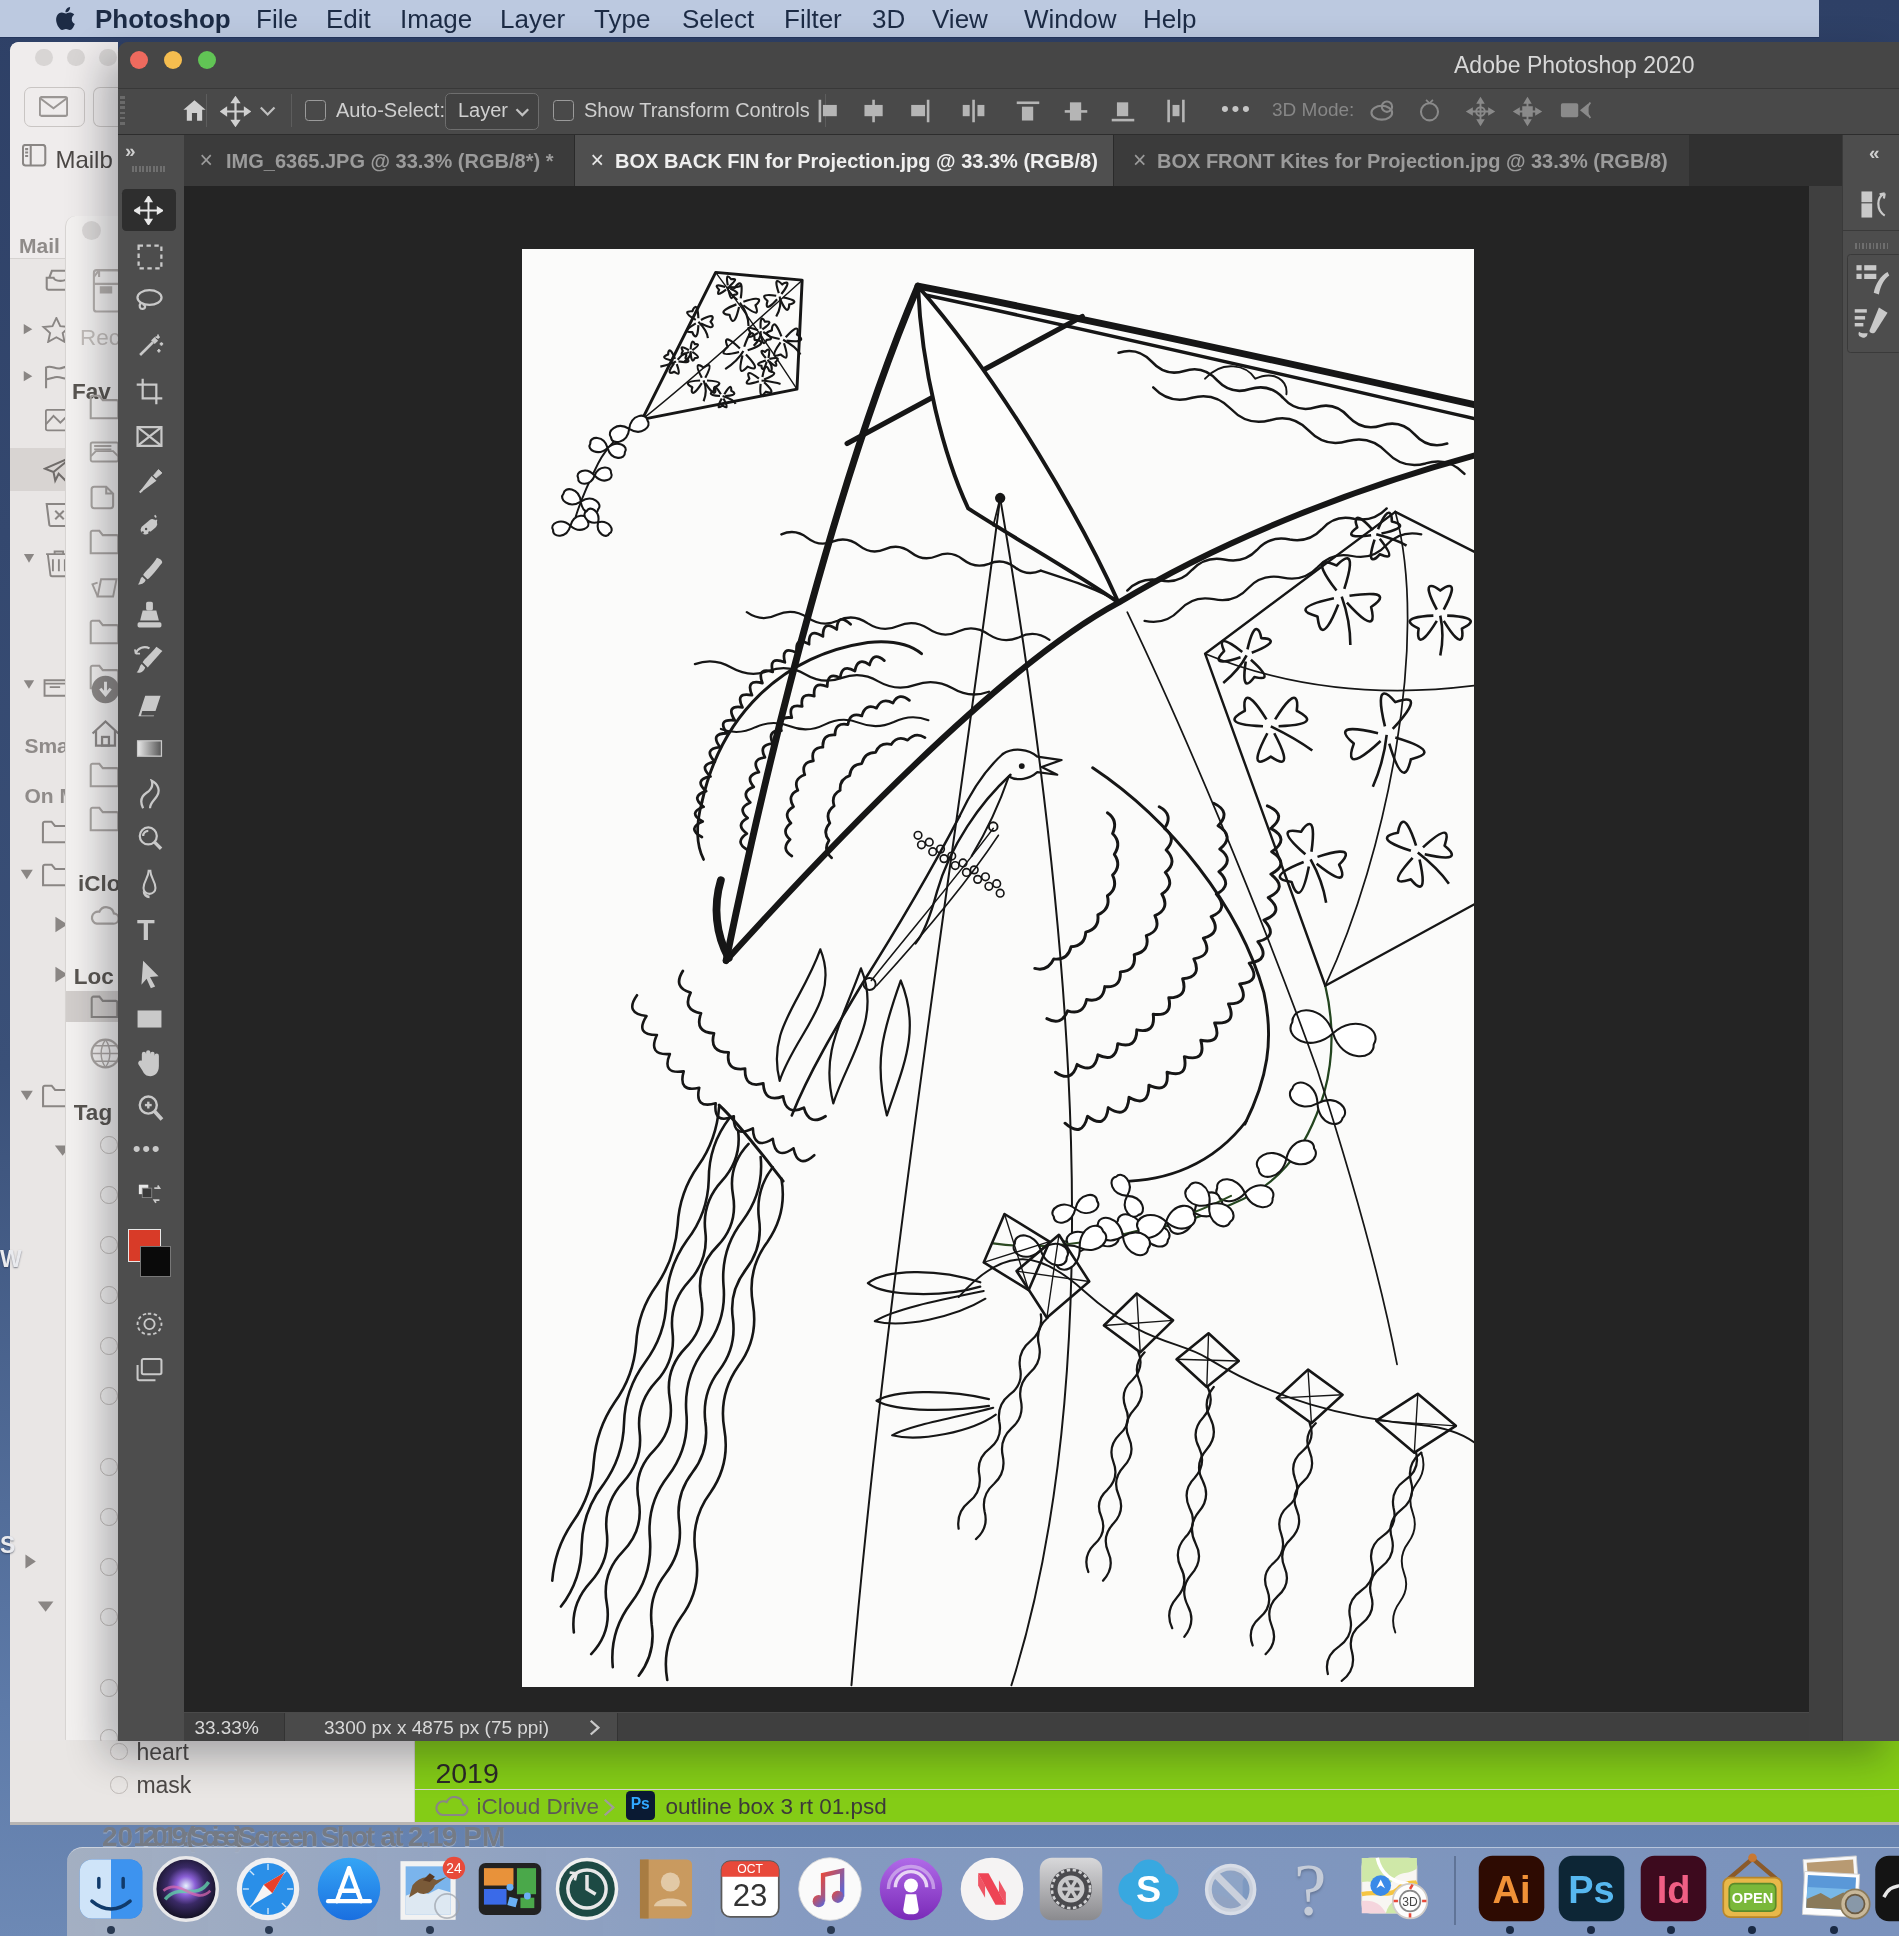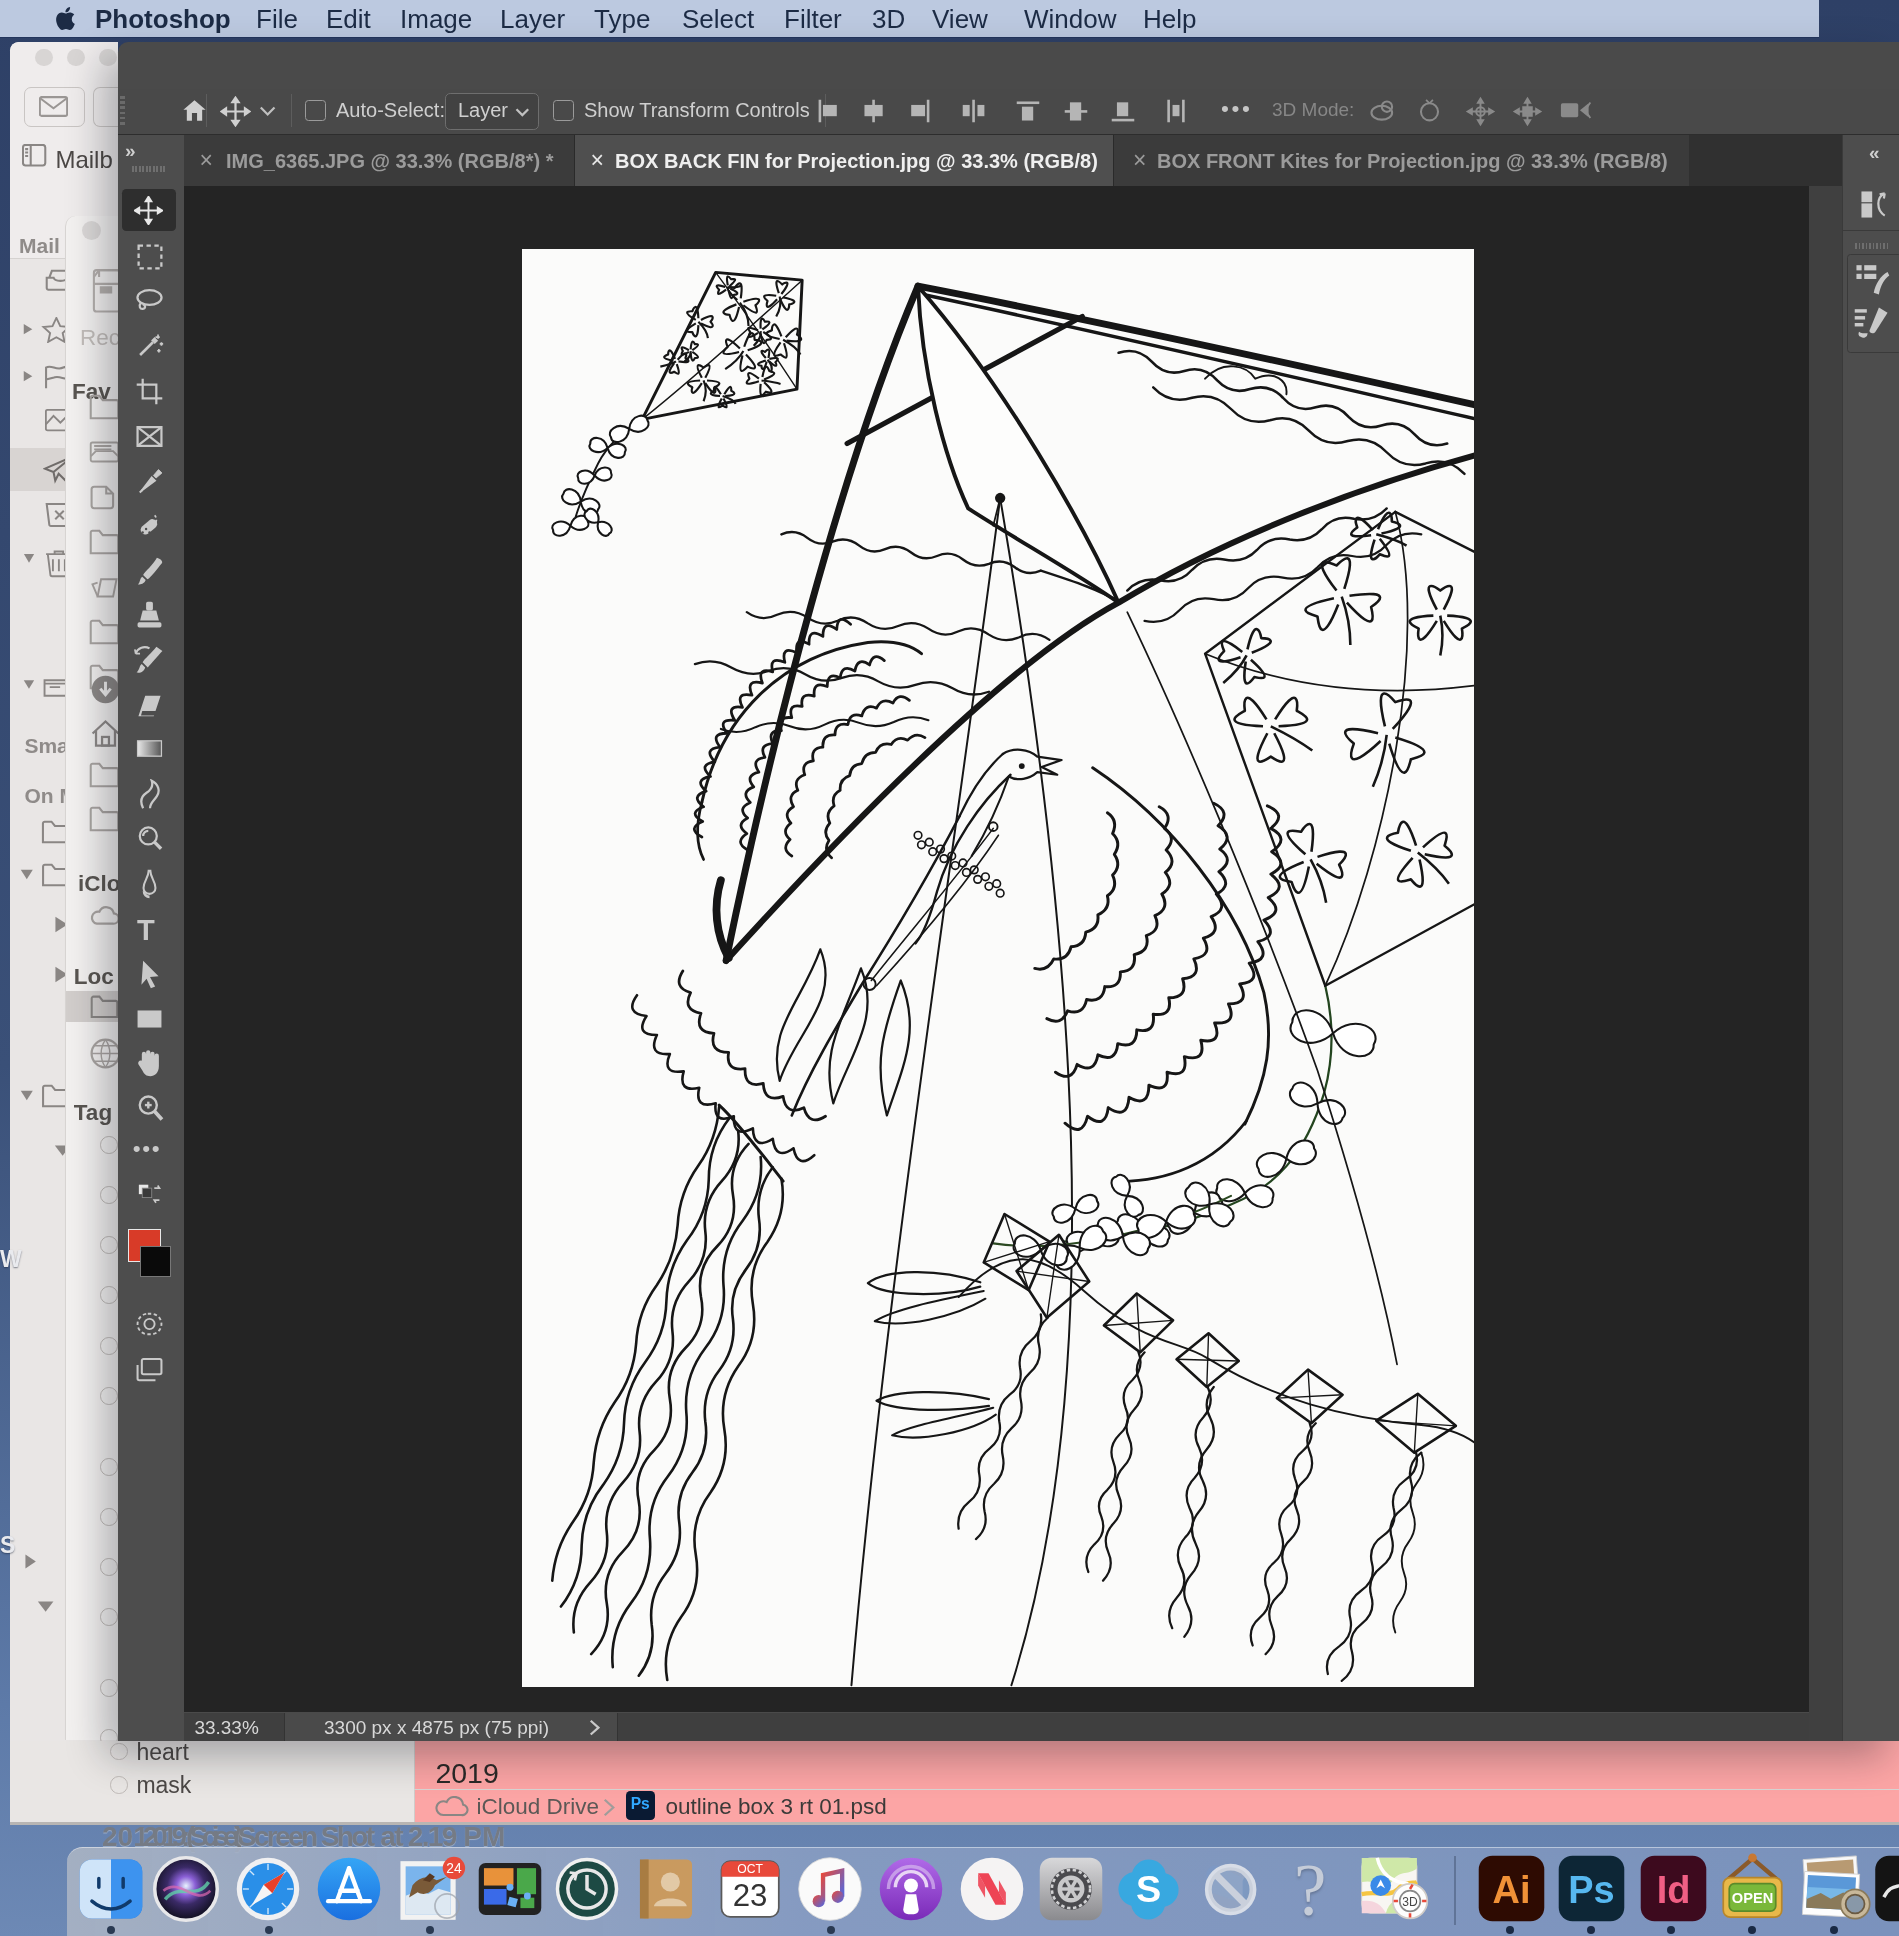--- a/index.html
+++ b/index.html
@@ -210,21 +210,21 @@
   <div class="abs" style="left:35px;top:201px;width:15.6px;height:15.6px;border:1.7px solid #c0bbb8;border-radius:50%;"></div>
   <div class="abs" style="left:35px;top:251px;width:15.6px;height:15.6px;border:1.7px solid #c0bbb8;border-radius:50%;"></div>
   <div class="abs" style="left:35px;top:322px;width:15.6px;height:15.6px;border:1.7px solid #c0bbb8;border-radius:50%;"></div>
   <div class="abs" style="left:35px;top:372px;width:15.6px;height:15.6px;border:1.7px solid #c0bbb8;border-radius:50%;"></div>
   <div class="abs" style="left:35px;top:422px;width:15.6px;height:15.6px;border:1.7px solid #c0bbb8;border-radius:50%;"></div>
   <div class="abs" style="left:35px;top:472px;width:15.6px;height:15.6px;border:1.7px solid #c0bbb8;border-radius:50%;"></div>
   <div class="abs" style="left:35px;top:543px;width:15.6px;height:15.6px;border:1.7px solid #c0bbb8;border-radius:50%;"></div>
   <div class="abs" style="left:35px;top:593px;width:15.6px;height:15.6px;border:1.7px solid #c0bbb8;border-radius:50%;"></div>
 </div>
 
-<div class="abs" id="bottomwin" style="left:10.4px;top:1741px;width:1889px;height:84px;background:#fca5a5;">
+<div class="abs" id="bottomwin" style="left:10.4px;top:1741px;width:1889px;height:84px;background:#84cc16;">
   <div class="abs" style="left:0;top:0;width:404px;height:81px;background:#e9e6e4;border-right:0.9px solid #cfccca;"></div>
   <div class="abs" style="left:100px;top:1.7px;width:15.6px;height:15.6px;border:1.7px solid #c0bbb8;border-radius:50%;"></div>
   <div class="abs" style="left:126px;top:-1.7px;font-size:23px;color:#4c4846;">heart</div>
   <div class="abs" style="left:100px;top:35px;width:15.6px;height:15.6px;border:1.7px solid #c0bbb8;border-radius:50%;"></div>
   <div class="abs" style="left:126px;top:31px;font-size:23px;color:#4c4846;">mask</div>
   <div class="abs" style="left:425px;top:15.6px;font-size:28.5px;color:#2b2927;font-weight:normal;">2019</div>
   <div class="abs" style="left:404px;top:48px;width:1486px;height:0.9px;background:#d8d5d3;"></div>
   <svg class="abs" style="left:423px;top:55px;" width="36" height="22.5" viewBox="0 0 40 26">
       <path fill="none" stroke="#8a8684" stroke-width="2.4" d="M12 22 a8 8 0 1 1 3 -15 a10 10 0 0 1 19 3 a6 6 0 0 1 -2 12 z"></path>
     </svg>
@@ -238,20 +238,26 @@
   <div class="abs" style="left:655px;top:53px;font-size:22.5px;color:#3c3a38;">outline box 3 rt 01.psd</div>
   <div class="abs" style="left:0;top:81px;width:1889px;height:2.6px;background:#b8b5b3;"></div>
 </div>
 <div class="abs" style="left:0px;top:1246px;font-size:23px;color:#e9eaee;font-weight:bold;text-shadow:0 0.9px 1.7px rgba(20,30,50,0.5);">W</div>
 <div class="abs" style="left:0px;top:1532px;font-size:23px;color:#e9eaee;font-weight:bold;text-shadow:0 0.9px 1.7px rgba(20,30,50,0.5);">S</div>
 
 <div class="abs" style="left:102px;top:1821px;font-size:28px;font-weight:bold;color:#757b85;text-shadow:0 0.9px 0.9px rgba(255,255,255,0.35);letter-spacing:0px;">20<span style="letter-spacing:-6px;">12019: (Scisei)</span><span style="letter-spacing:-2.6px;">Screen Shot</span> <span style="letter-spacing:-1.7px;">at 2.19</span> PM</div>
 
 <div class="abs" id="pswin" style="left:118px;top:42px;width:1781px;height:1699px;background:#4a4a4a;border-radius:10.4px 0 0 0;overflow:hidden;box-shadow:-13px 15.6px 39px rgba(10,15,25,0.30);">
 
+  <div class="abs" id="titlebar" style="left:0;top:0;width:1781px;height:46px;background:#464646;border-bottom:0.9px solid #383838;">
+    <div class="abs" style="left:12px;top:8.6px;width:18px;height:18px;border-radius:50%;background:#ee6a5e;"></div>
+    <div class="abs" style="left:46px;top:8.6px;width:18px;height:18px;border-radius:50%;background:#f5bd4f;"></div>
+    <div class="abs" style="left:80px;top:8.6px;width:18px;height:18px;border-radius:50%;background:#61c455;"></div>
+    <div class="abs" style="left:1336px;top:9.5px;font-size:23px;color:#d8d8d8;">Adobe Photoshop 2020</div>
+  </div>
 
   <div class="abs" id="optbar" style="left:0;top:47px;width:1781px;height:45px;background:#494949;border-bottom:0.9px solid #2d2d2d;color:#cfcfcf;font-size:20px;">
     <div class="abs" style="left:1.7px;top:7px;width:5.2px;height:31px;background:repeating-linear-gradient(180deg,#6a6a6a 0 2.6px,#494949 2.6px 5.2px);"></div>
     <svg class="abs" style="left:62px;top:7px;" width="29" height="29" viewBox="0 0 34 34">
         <path fill="#d0d0d0" d="M17 5 L30 16 L26 16 L26 29 L20 29 L20 20 L14 20 L14 29 L8 29 L8 16 L4 16 Z"></path>
       </svg>
     <div class="abs" style="left:88px;top:5.2px;width:0.9px;height:33px;background:#5d5d5d;"></div>
     <svg class="abs" style="left:102px;top:7px;" width="31" height="31" viewBox="0 0 36 36">
         <g stroke="#d0d0d0" stroke-width="2.6" fill="#d0d0d0">
           <line x1="18" y1="5" x2="18" y2="31"></line>

